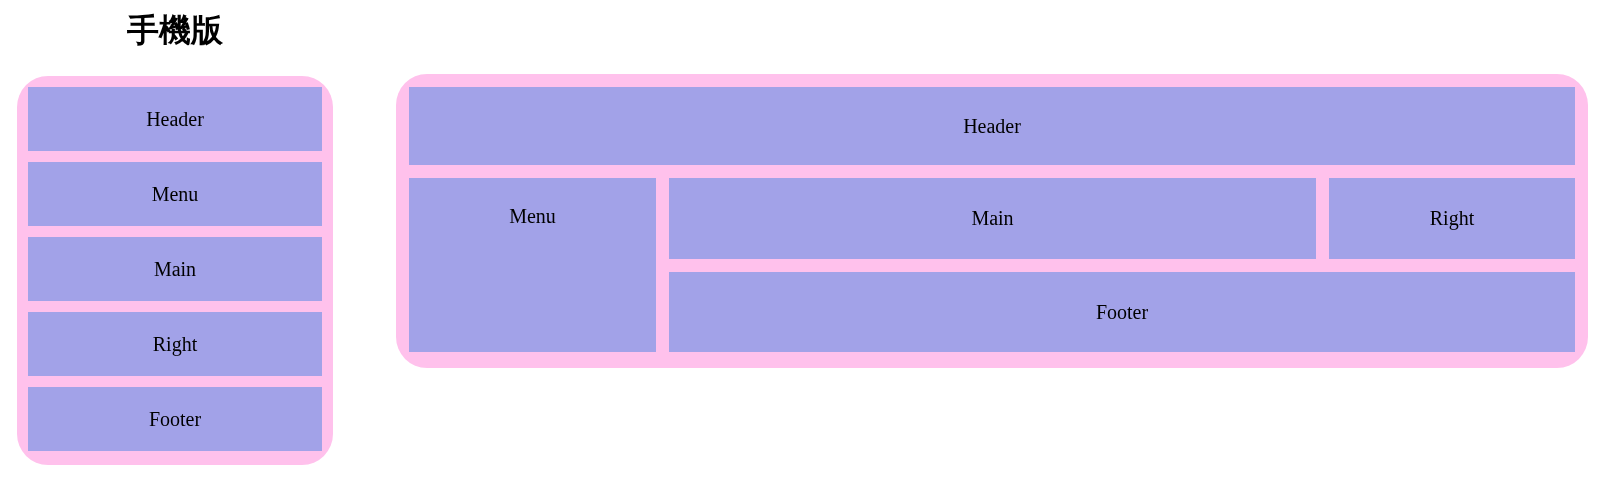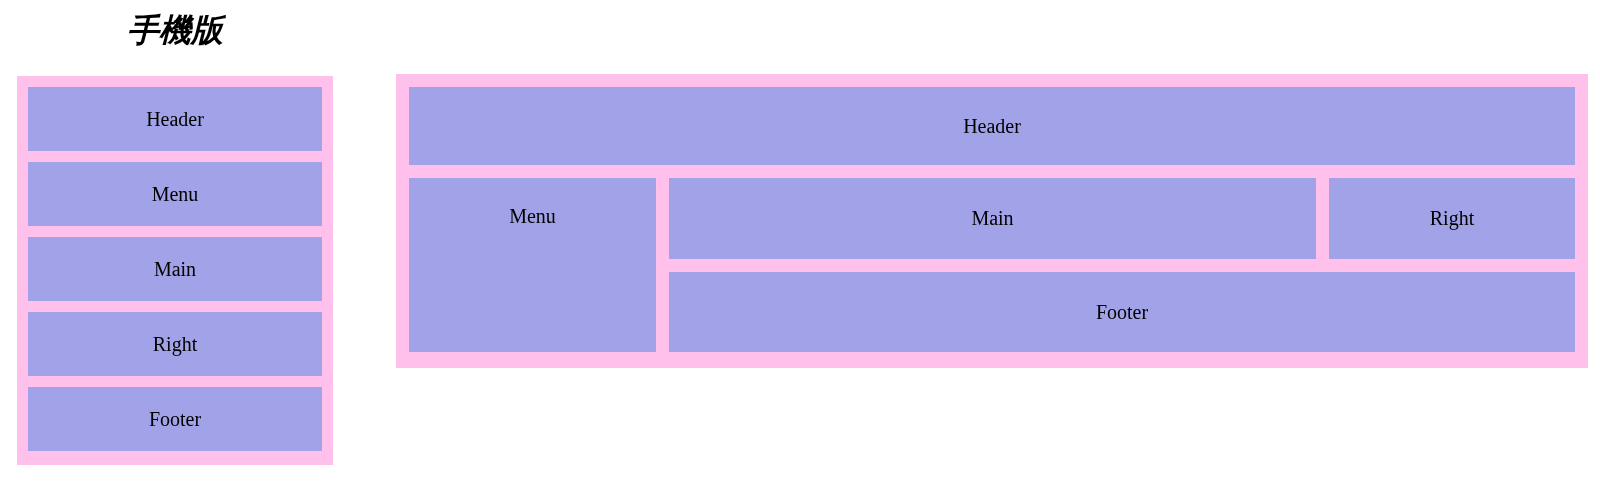--- a/index.html
+++ b/index.html
@@ -17,29 +17,29 @@
   }
   .panel-title {
     position: absolute;
     top: 8px;
     text-align: center;
     font-family: "Liberation Sans", sans-serif;
     font-weight: bold;
     font-size: 32px;
     line-height: 44px;
     color: var(--title-color, #000);
-    font-style: italic;
   }
   .mobile-title { left: 17px; width: 316px; }
   .desktop-title { left: 396px; width: 1192px; }
 
   .layout-container {
     position: absolute;
     background: var(--pink, #ffc1ec);
     box-sizing: border-box;
+    border-radius: 31px;
   }
   .mobile-container {
     left: 17px;
     top: 76px;
     width: 316px;
     height: 389px;
     padding: 11px;
     display: flex;
     flex-direction: column;
     gap: 11px;

